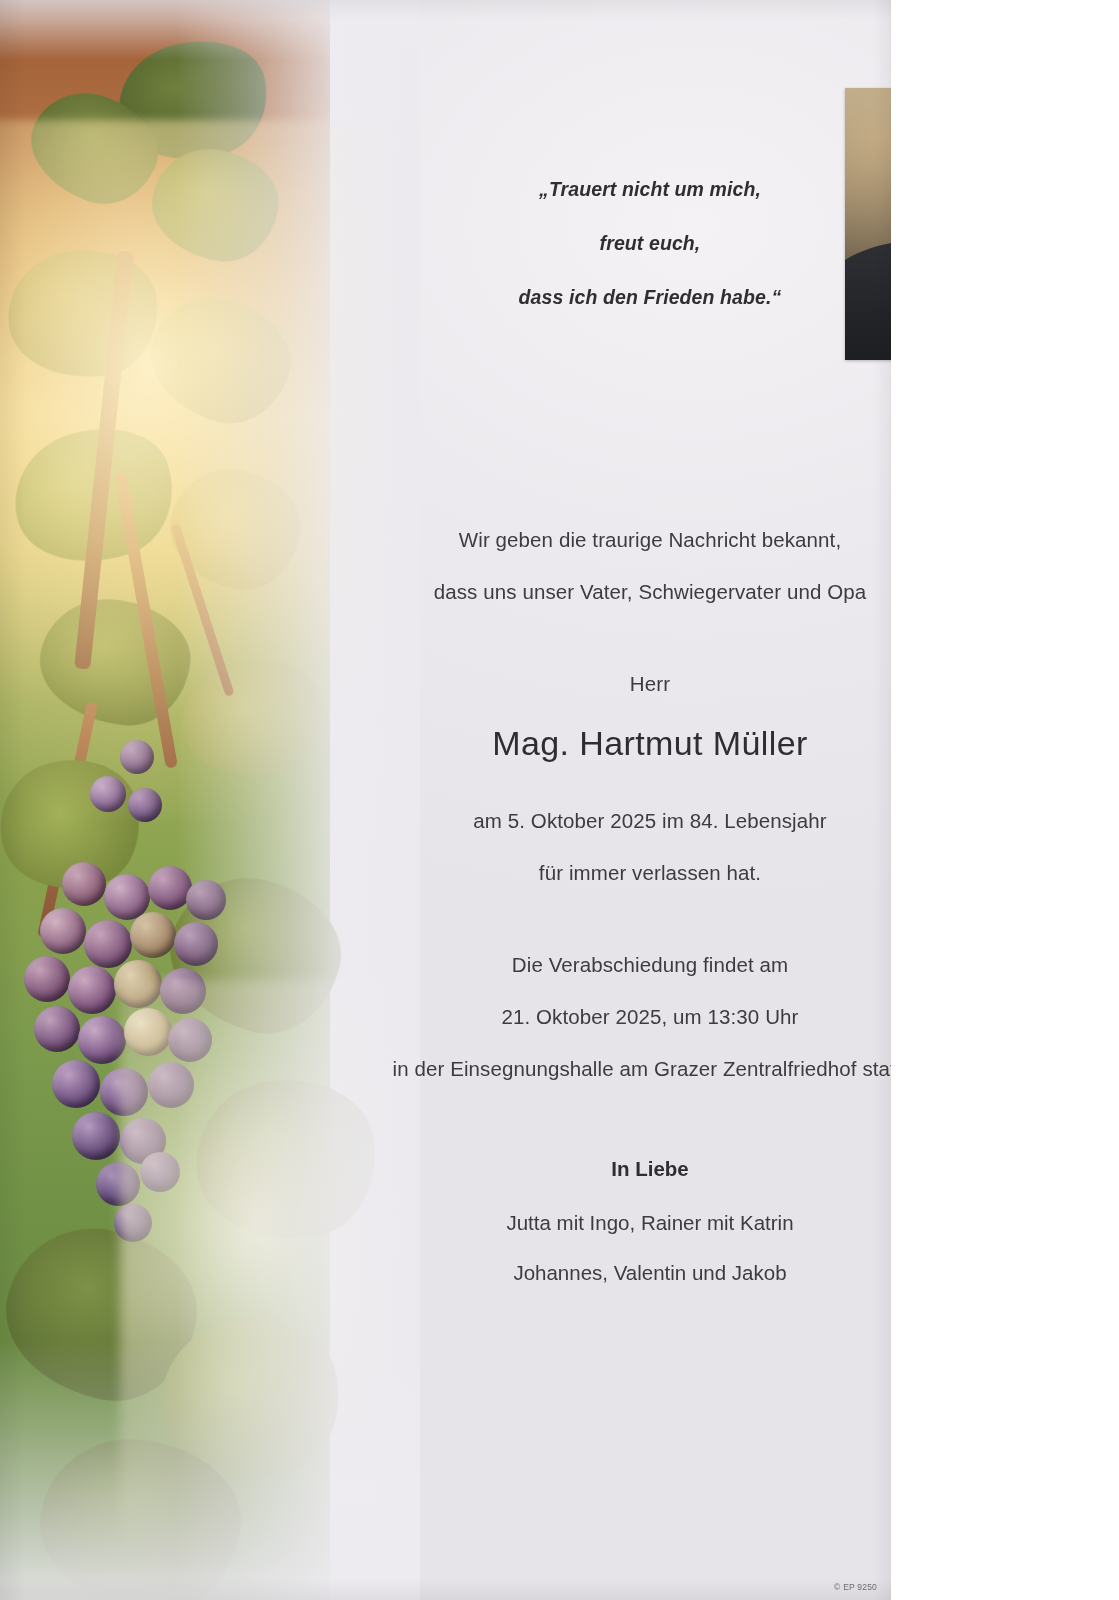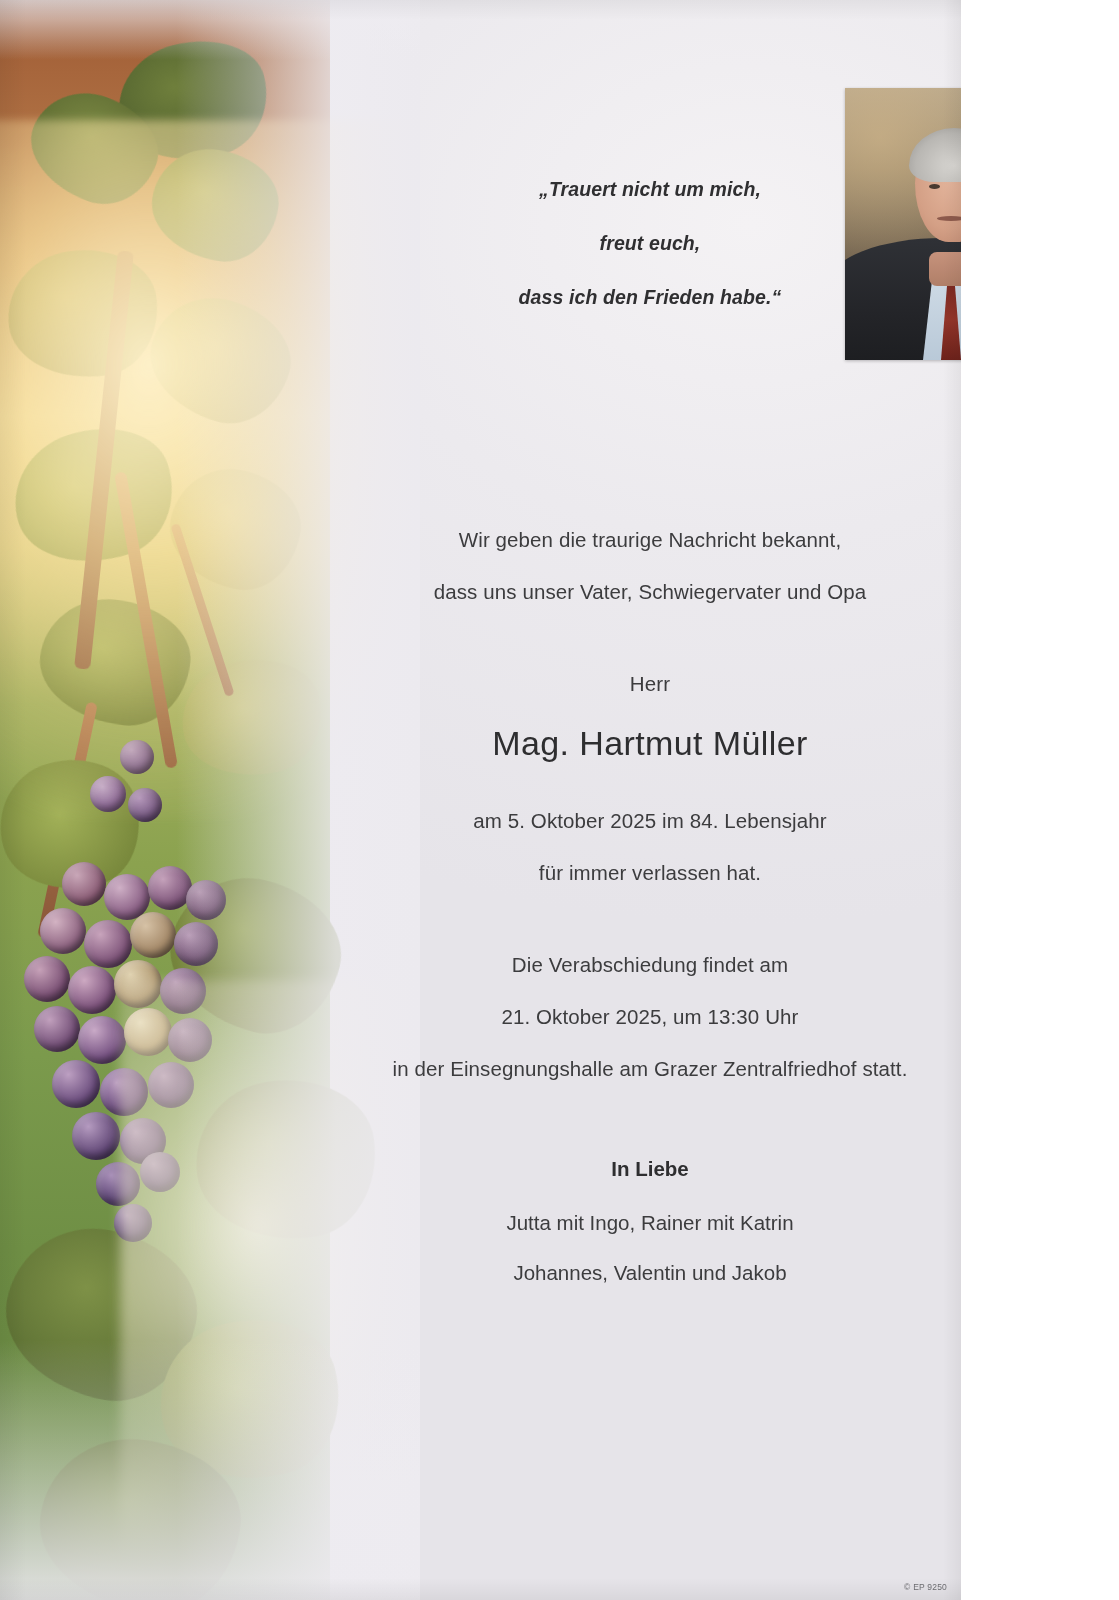--- a/index.html
+++ b/index.html
@@ -10,21 +10,21 @@
   body {
     width: 1119px;
     height: 1600px;
     overflow: hidden;
     font-family: "Liberation Sans", sans-serif;
   }
 
   
   .card {
     position: relative;
-    width: 961px;
+    width: 891px;
     height: 1600px;
     background:
       radial-gradient(ellipse 900px 700px at 78% 14%, #f4f2f4 0%, #eceaee 45%, #e6e4e9 100%),
       linear-gradient(135deg, #f2f0f2 0%, #e9e7ec 55%, #e4e2e8 100%);
     overflow: hidden;
   }
   
   .paper-shade {
     position: absolute;
     inset: 0;

